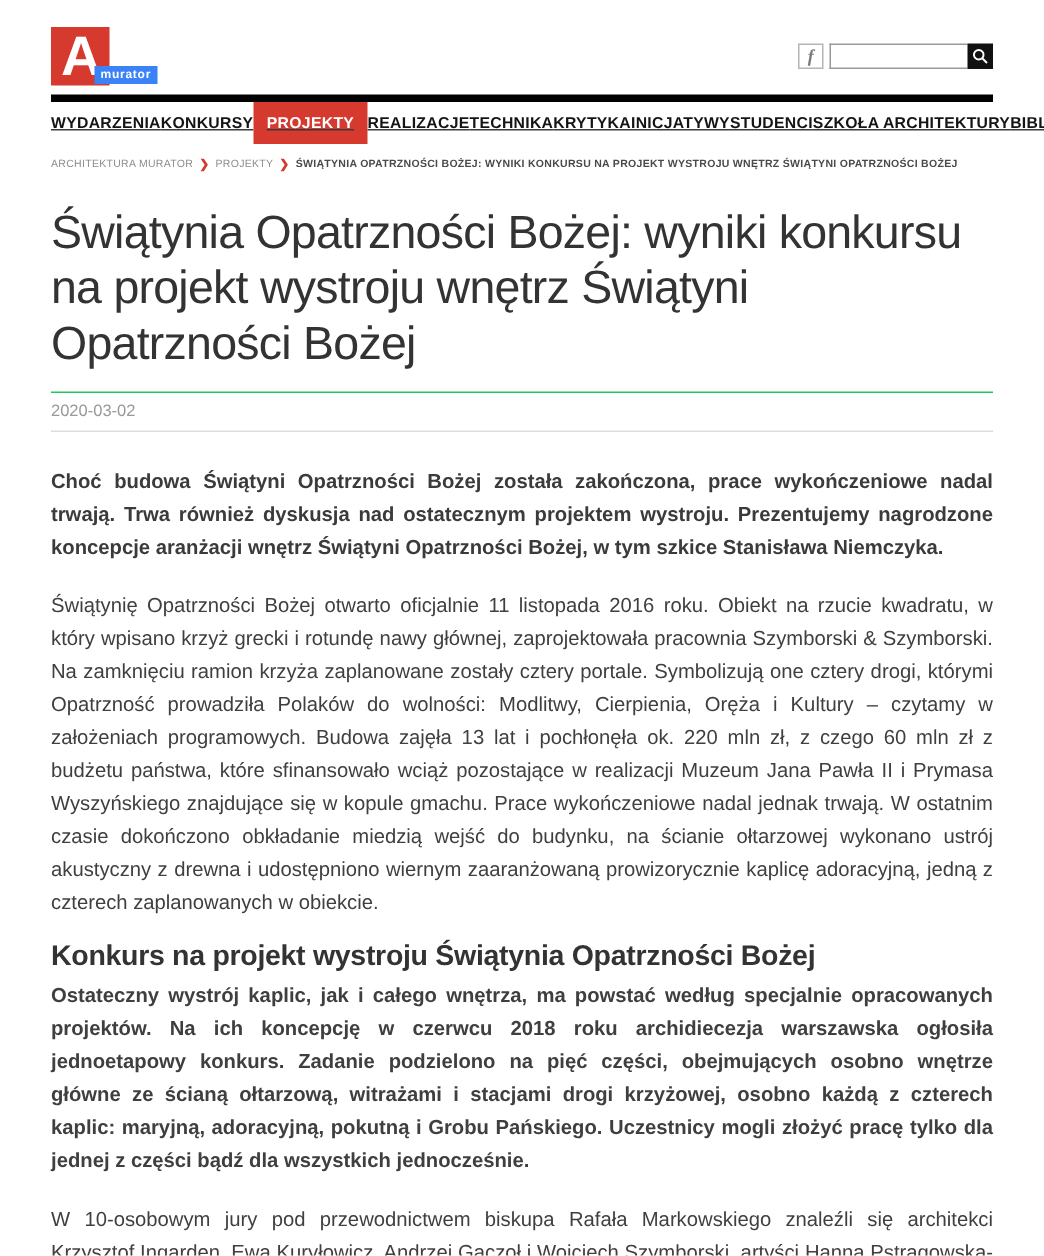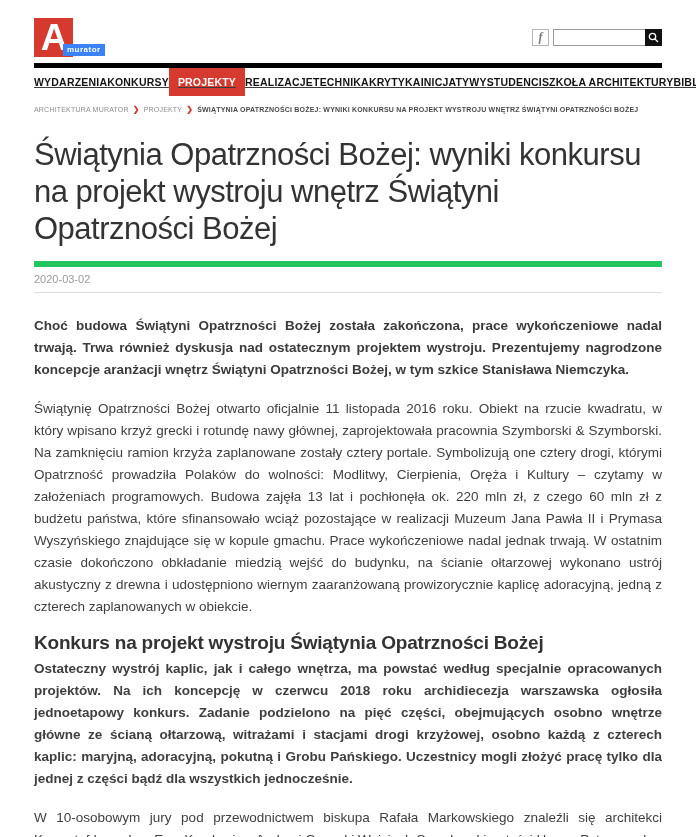--- a/index.html
+++ b/index.html
@@ -60,21 +60,21 @@
   .crumb { cursor:pointer; white-space:nowrap; }
   .crumb-sep { color:#d6392e; font-size:8px; font-weight:bold; }
   .crumb.current { color:#4a4a4a; font-weight:bold; cursor:default; }
 
   
   .article-title {
     margin-top:22px; font-size:31px; line-height:37px; font-weight:normal;
     color:#333; letter-spacing:-0.5px; font-stretch:condensed;
   }
   .date-block {
-    margin-top:14px; border-top:6px solid #22c55e; border-bottom:1px solid #ddd;
+    margin-top:14px; border-top:1px solid #22c55e; border-bottom:1px solid #ddd;
     padding:6px 0 7px 0; font-size:11px; color:#999;
   }
   .lead {
     margin-top:22px; font-size:13.5px; line-height:22px; font-weight:bold;
     color:#3b3b3b; text-align:justify;
   }
   .para {
     margin-top:17px; font-size:13.5px; line-height:22px; color:#3f3f3f;
     text-align:justify;
   }

